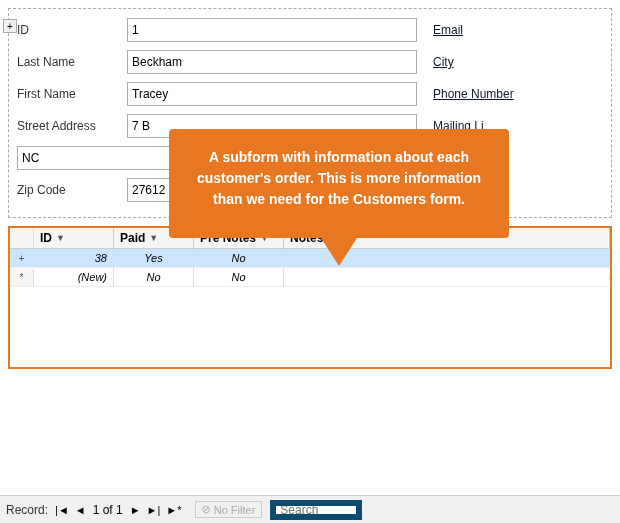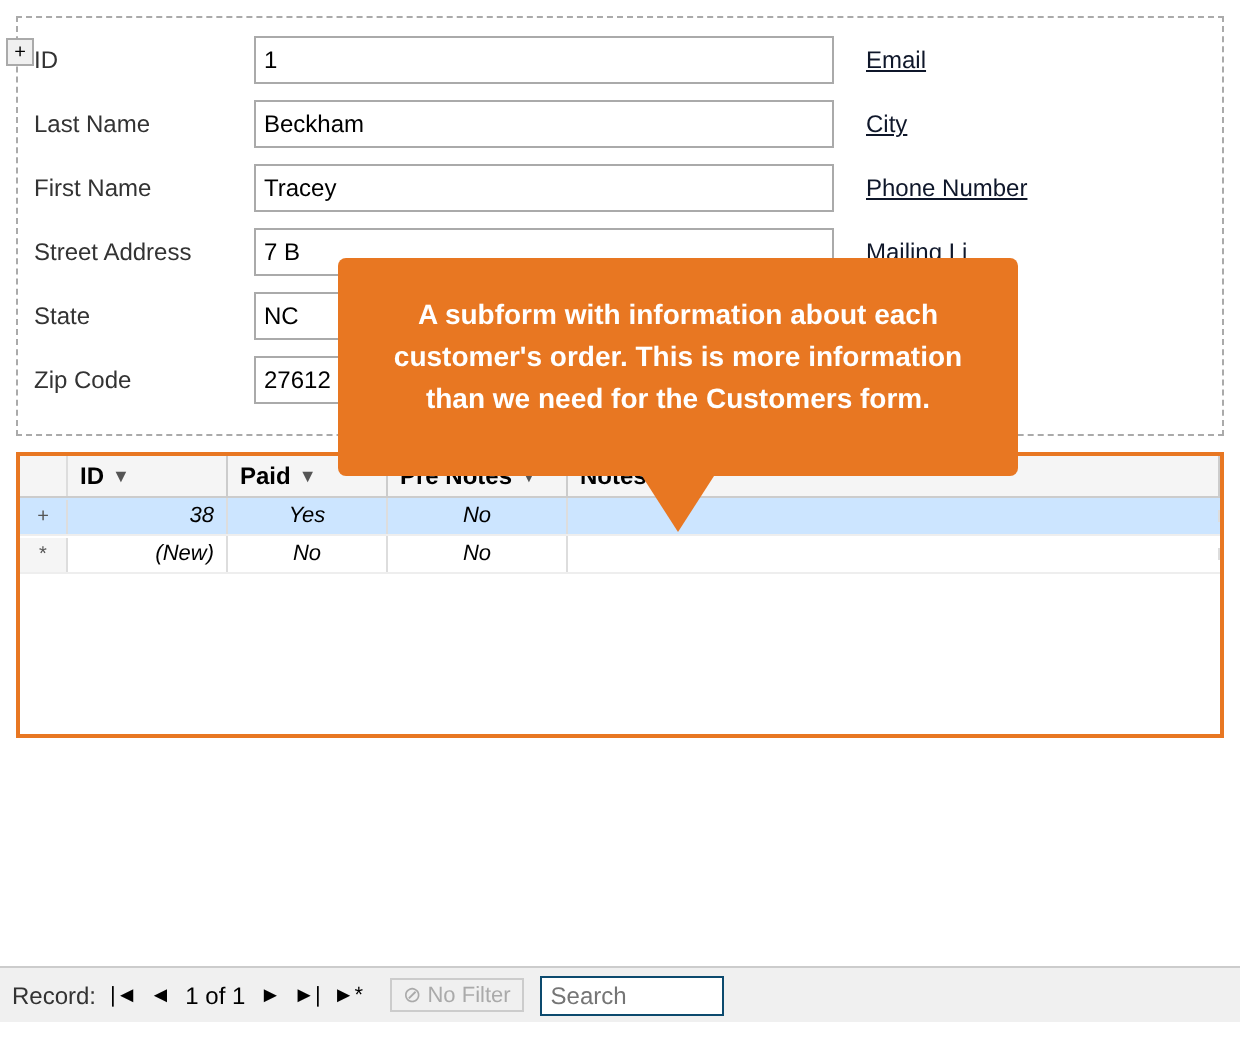--- a/index.html
+++ b/index.html
@@ -163,21 +163,21 @@
 
     
     .nav-bar {
       background: #f0f0f0;
       border-top: 1px solid #ccc;
       display: flex;
       align-items: center;
       padding: 3px 6px;
       font-size: 12px;
       position: absolute;
-      bottom: 12px;
+      bottom: 0;
       left: 0;
       right: 0;
       height: 28px;
     }
 
     .nav-label {
       color: #333;
       margin-right: 4px;
     }
 
@@ -205,21 +205,21 @@
       font-size: 11px;
       cursor: pointer;
       display: flex;
       align-items: center;
       gap: 3px;
       color: #aaa;
     }
 
     .search-input {
       margin-left: 8px;
-      border: 1px solid #0c4a6e;
+      border: 6px solid #0c4a6e;
       padding: 2px 4px;
       font-size: 12px;
       width: 92px;
       height: 20px;
     }
 
     .col-id { width: 80px; min-width: 80px; }
     .col-paid { width: 80px; min-width: 80px; }
     .col-preorder { width: 90px; min-width: 90px; }
     .col-notes { flex: 1; }
@@ -248,21 +248,20 @@
     <span class="field-label-right">Phone Number</span>
   </div>
 
   <div class="form-row">
     <span class="field-label">Street Address</span>
     <input class="field-input" type="text" value="7 B" style="">
     <span class="field-label-right">Mailing Li</span>
   </div>
 
   <div class="form-row">
-    <span class="field-label">State</span>
     <input class="field-input" type="text" value="NC" style="">
     <span class="field-label-right">otes</span>
   </div>
 
   <div class="form-row">
     <span class="field-label">Zip Code</span>
     <input class="field-input" type="text" value="27612" style="">
     <span class="field-label-right">Field1</span>
   </div>
 

